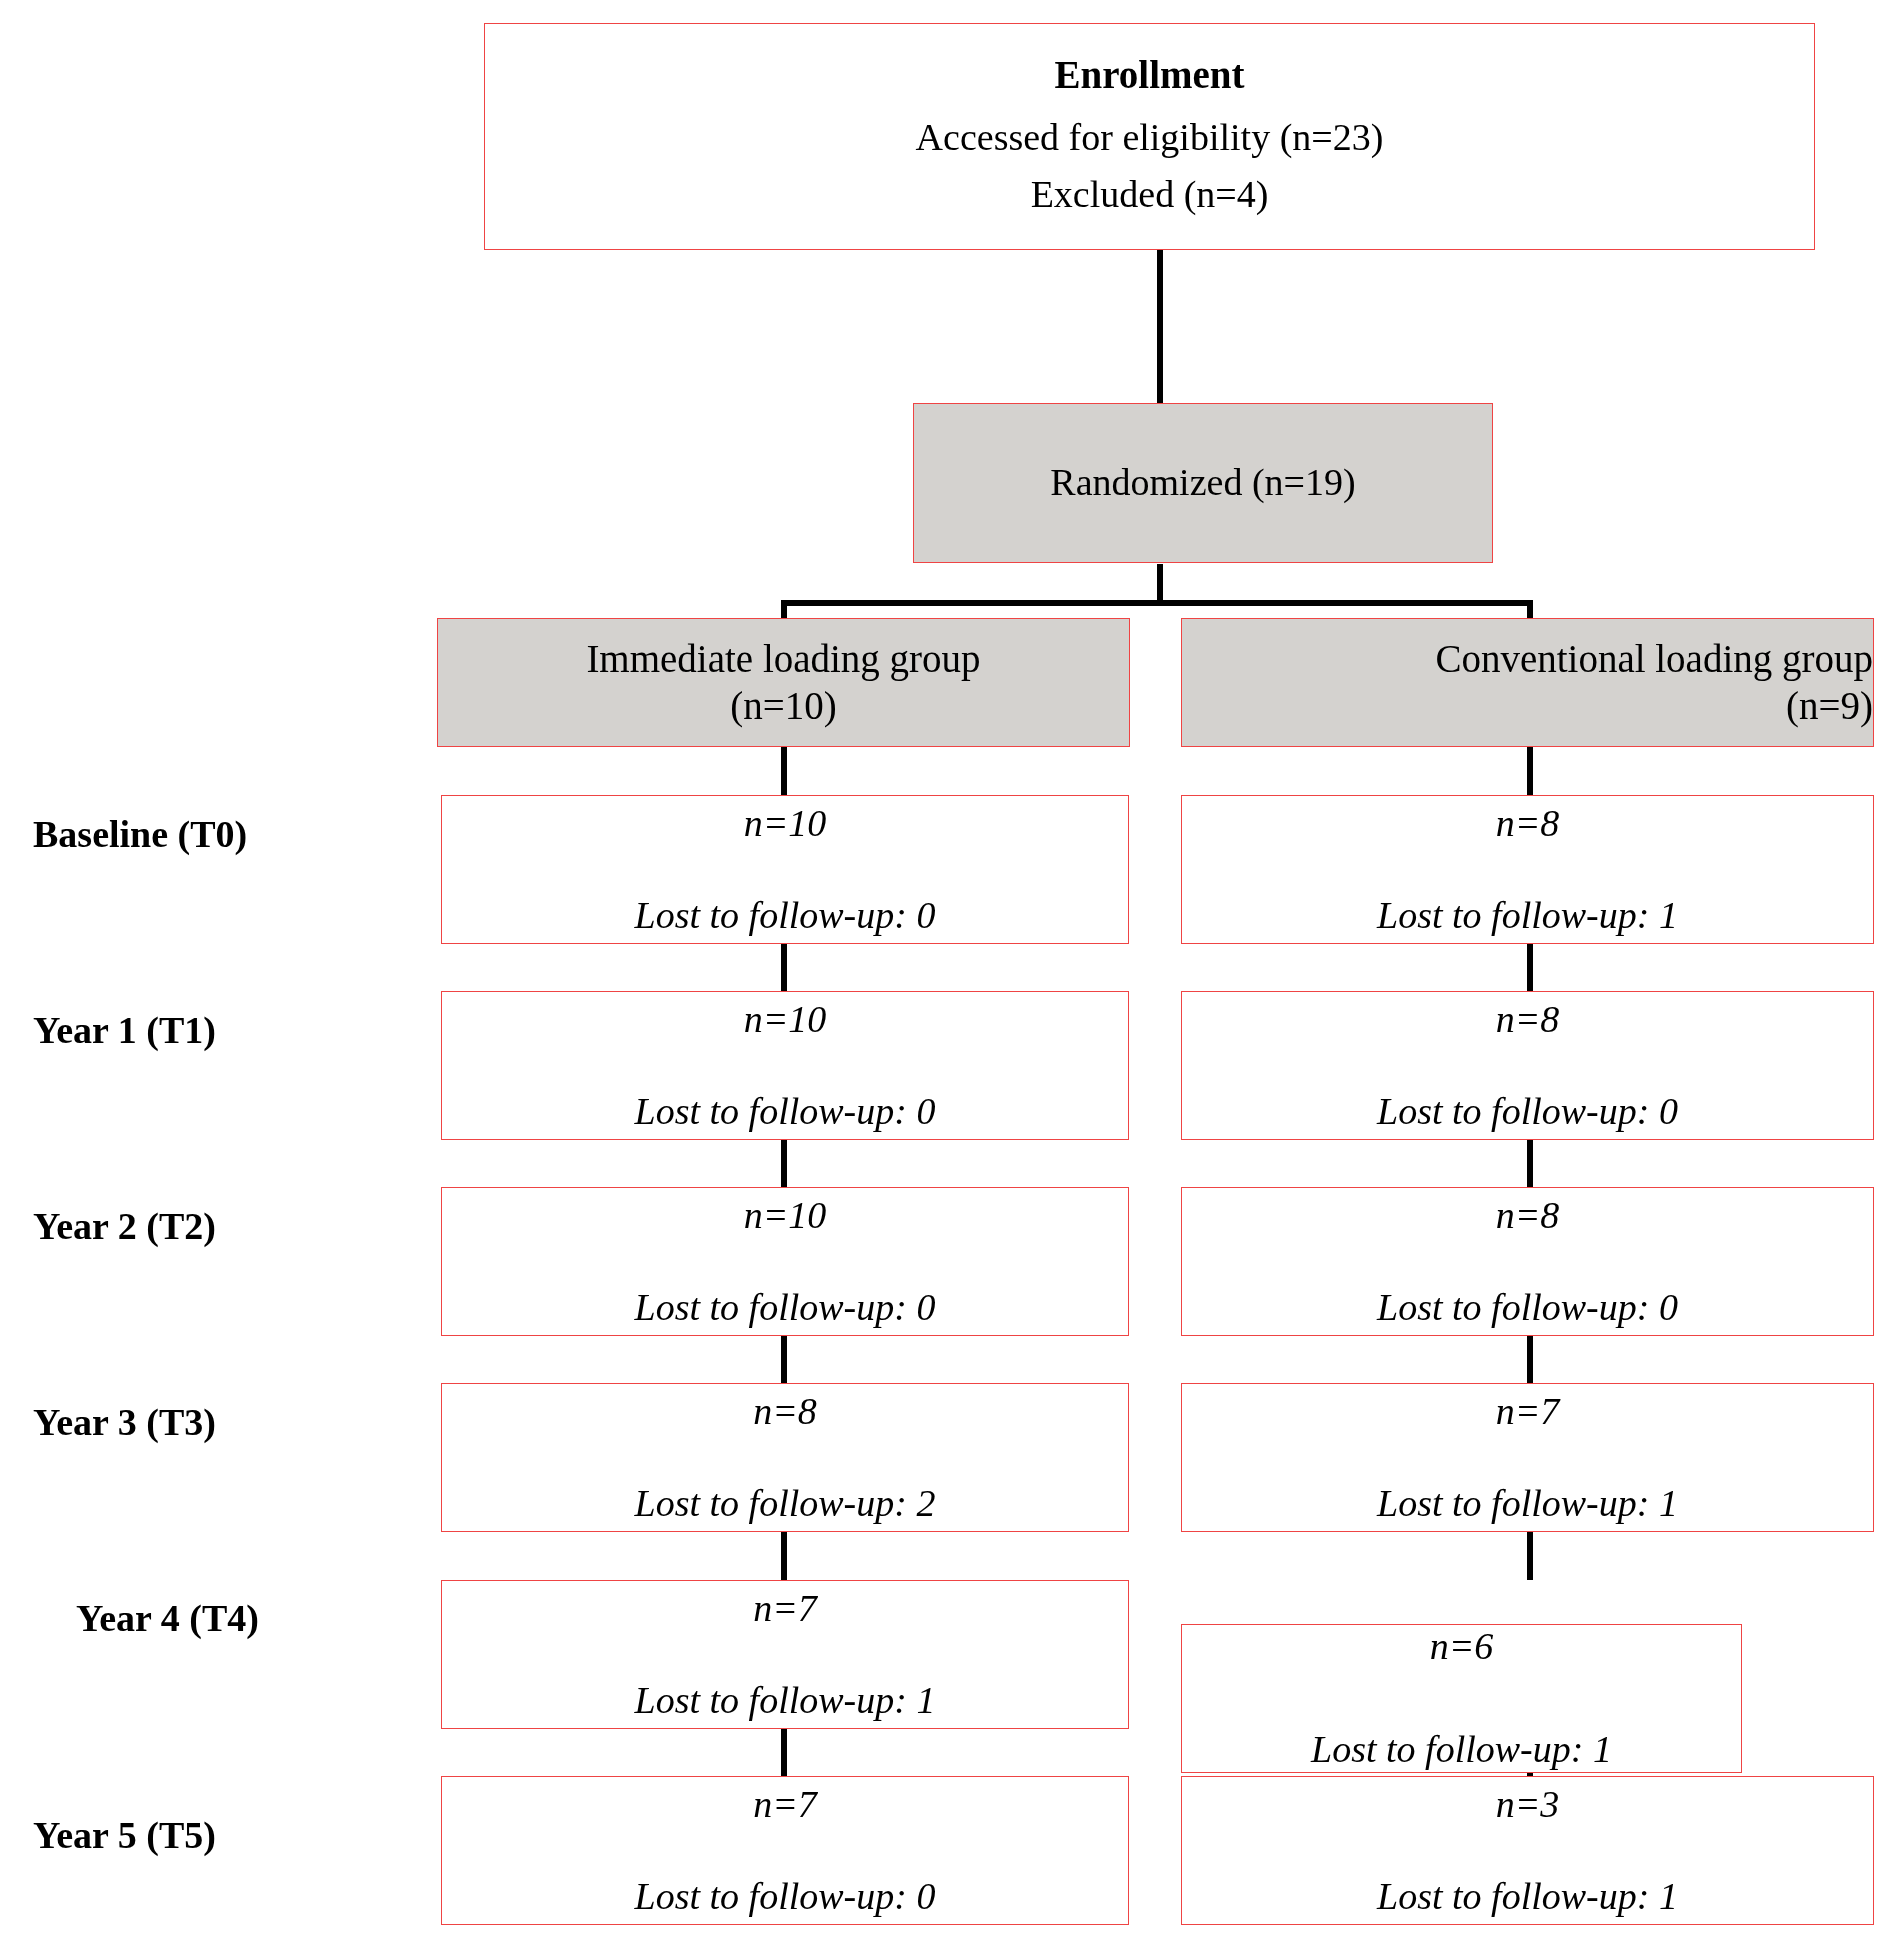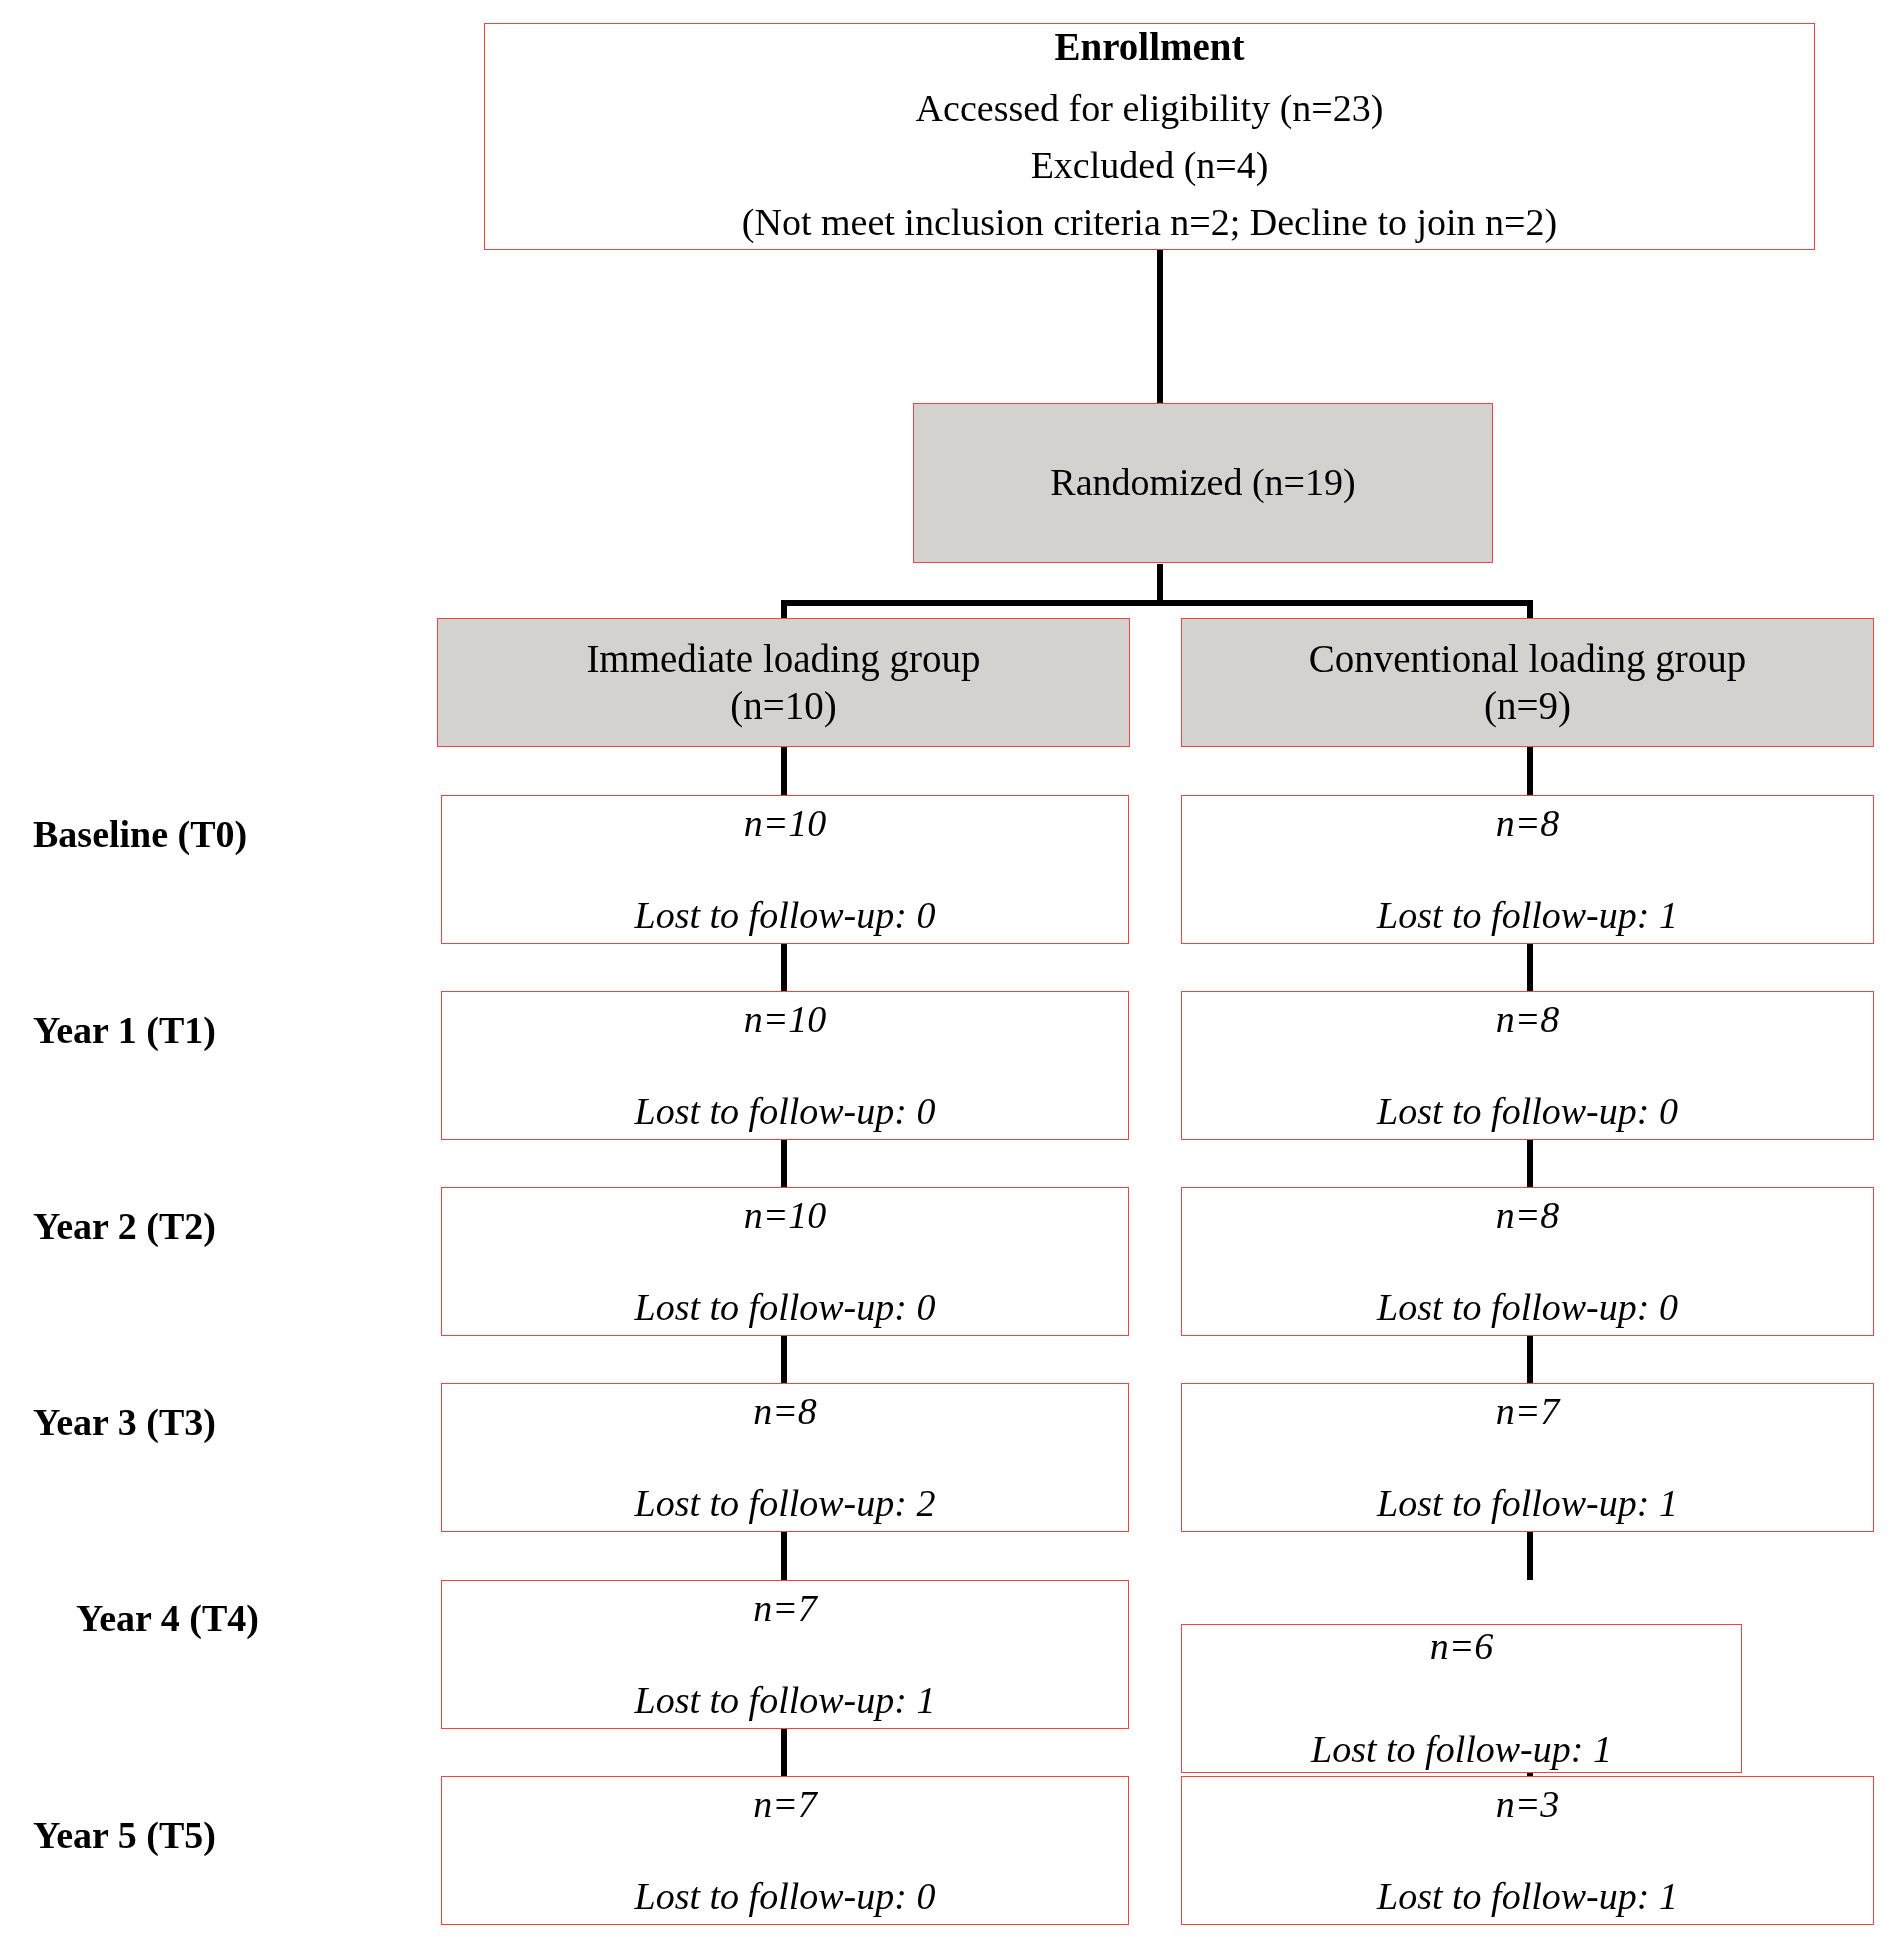--- a/index.html
+++ b/index.html
@@ -86,40 +86,39 @@
 </style>
 </head>
 <body>
 
 <div id="canvas">
 
   <div class="box" style="left:484px; top:23.4px; width:1331px; height:227px;">
     <div class="enroll-title">Enrollment</div>
     <div class="enroll-line">Accessed for eligibility (n=23)</div>
     <div class="enroll-line">Excluded (n=4)</div>
-    <div class="enroll-line">(Not meet inclusion criteria n=2; Decline to join n=2)</div>
   </div>
 
   <div class="vline" style="left:1157px; top:250px; height:155px;"></div>
 
   <div class="box grey" style="left:913px; top:403px; width:580px; height:160px;">
     <div class="rand-line">Randomized (n=19)</div>
   </div>
 
   <div class="vline" style="left:1157px; top:564px; height:42px;"></div>
   <div class="hline" style="left:781px; top:600px; width:751px;"></div>
   <div class="vline" style="left:781px; top:600px; height:23.4px;"></div>
   <div class="vline" style="left:1527px; top:600px; height:23.4px;"></div>
 
   <div class="box grey" style="left:437px; top:618px; width:693px; height:129px;">
     <div class="group-line">Immediate loading group</div>
     <div class="group-line">(n=10)</div>
   </div>
 
-  <div class="box grey" style="left:1181px; top:618px; width:693px; height:129px;">
+  <div class="box grey" style="left:1181px; top:618px; width:693px; height:129px;align-items:flex-end;">
     <div class="group-line">Conventional loading group</div>
     <div class="group-line">(n=9)</div>
   </div>
 
   <div class="row-label" style="left:33px; top:812px;">Baseline (T0)</div>
   <div class="row-label" style="left:33px; top:1008px;">Year 1 (T1)</div>
   <div class="row-label" style="left:33px; top:1204px;">Year 2 (T2)</div>
   <div class="row-label" style="left:33px; top:1400px;">Year 3 (T3)</div>
   <div class="row-label" style="left:33px; top:1596px;margin-left:43px;">Year 4 (T4)</div>
   <div class="row-label" style="left:33px; top:1813px;">Year 5 (T5)</div>

